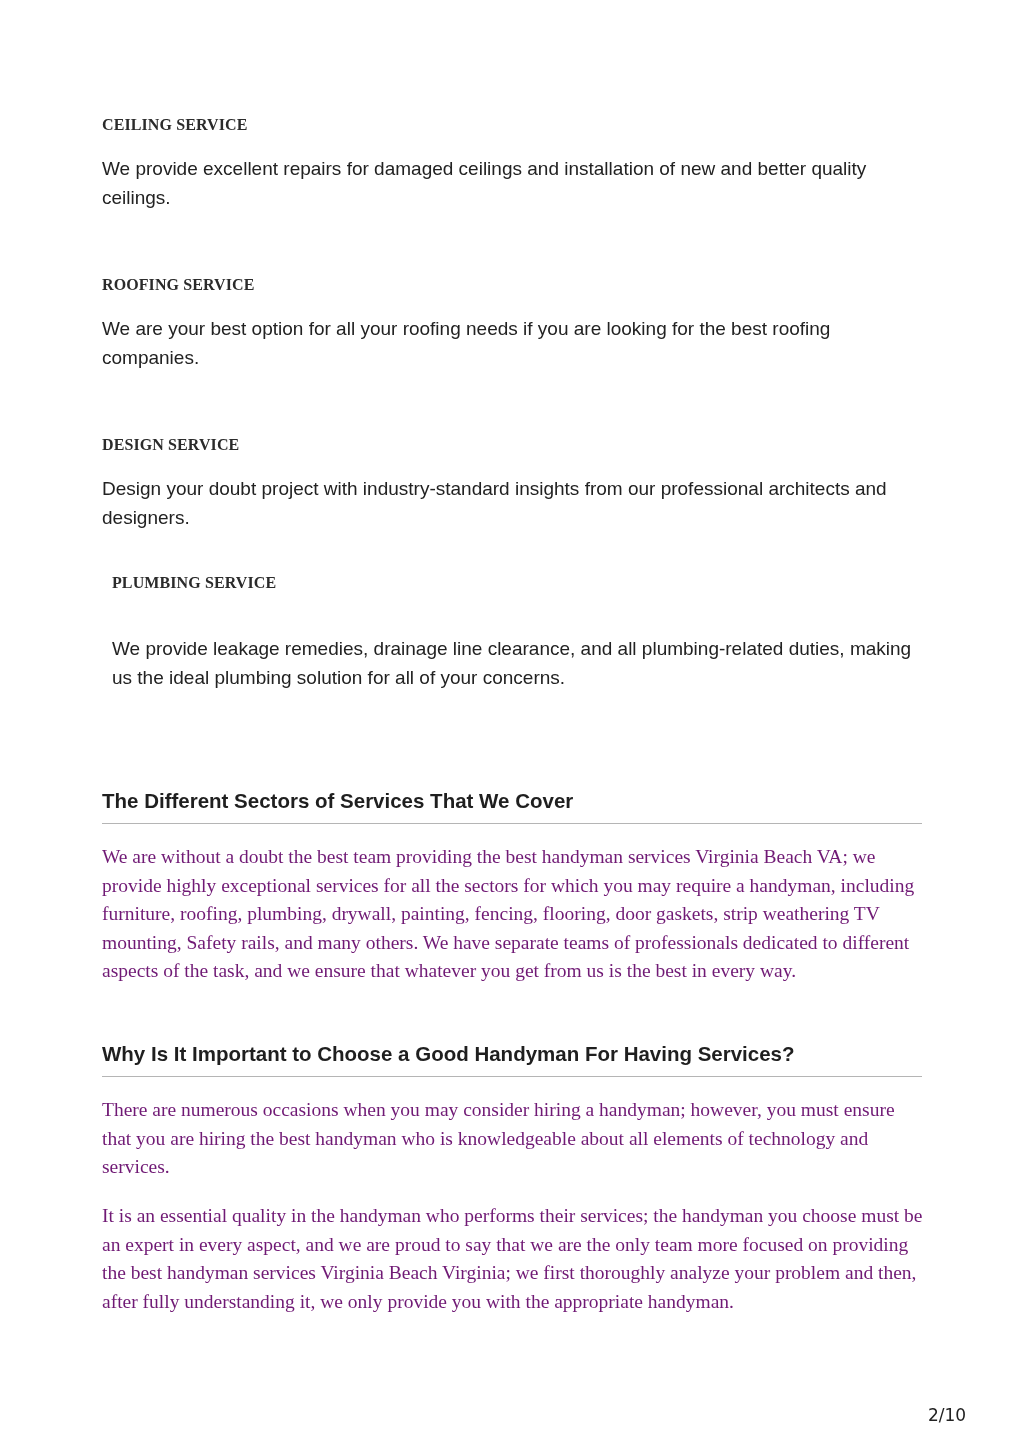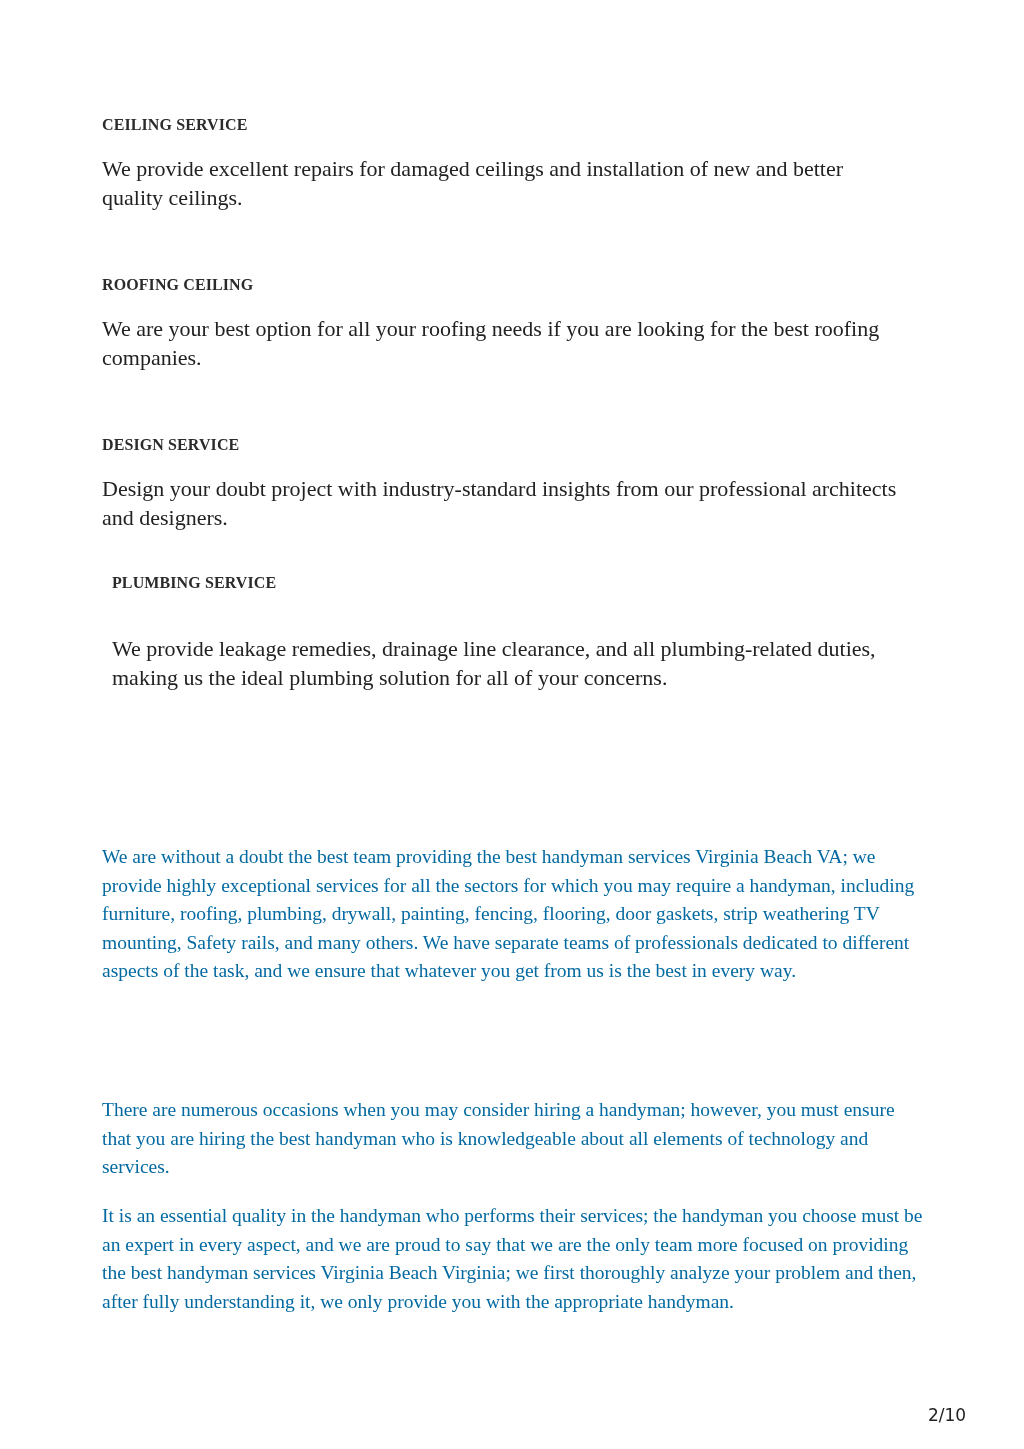--- a/index.html
+++ b/index.html
@@ -25,22 +25,22 @@
       font-family: "Liberation Serif", "DejaVu Serif", serif;
       font-size: 16px;
       letter-spacing: 0.1px;
       color: #2b2b2b;
       margin: 0;
       line-height: 20px;
       white-space: nowrap;
     }
     .svc-desc {
       position: absolute;
-      font-family: Liberation Serif, serif;
-      font-size: 22px;
+      font-family: Liberation Sans, sans-serif;
+      font-size: 19px;
       line-height: 28.5px;
       color: #222222;
       margin: 0;
     }
     .section-heading {
       position: absolute;
       left: 102px;
       width: 820px;
       font-family: "Liberation Sans", "DejaVu Sans", sans-serif;
       font-weight: bold;
@@ -52,21 +52,21 @@
       border-bottom: 1.5px solid #b5b5b5;
       white-space: nowrap;
     }
     .para {
       position: absolute;
       left: 102px;
       width: 825px;
       font-family: "Liberation Serif", "DejaVu Serif", serif;
       font-size: 19.5px;
       line-height: 28.5px;
-      color: #0369a1;
+      color: #701a75;
       margin: 0;
     }
     .page-number {
       position: absolute;
       left: 928px;
       top: 1405px;
       font-family: "DejaVu Sans", "Liberation Sans", sans-serif;
       font-size: 17px;
       color: #222222;
     }
@@ -75,34 +75,36 @@
 <body>
 
 <div class="page">
 
   <div>
     <h4 class="svc-title" style="left:102px; top:115px;">CEILING SERVICE</h4>
     <p class="svc-desc" style="left:102px; top:155px; width:800px;">We provide excellent repairs for damaged ceilings and installation of new and better quality ceilings.</p>
   </div>
 
   <div>
-    <h4 class="svc-title" style="left:102px; top:275px;">ROOFING CEILING</h4>
+    <h4 class="svc-title" style="left:102px; top:275px;">ROOFING SERVICE</h4>
     <p class="svc-desc" style="left:102px; top:315px; width:820px;">We are your best option for all your roofing needs if you are looking for the best roofing companies.</p>
   </div>
 
   <div>
     <h4 class="svc-title" style="left:102px; top:435px;">DESIGN SERVICE</h4>
     <p class="svc-desc" style="left:102px; top:475px; width:830px;">Design your doubt project with industry-standard insights from our professional architects and designers.</p>
   </div>
 
   <div>
     <h4 class="svc-title" style="left:112px; top:573px;">PLUMBING SERVICE</h4>
     <p class="svc-desc" style="left:112px; top:635px; width:810px;">We provide leakage remedies, drainage line clearance, and all plumbing-related duties, making us the ideal plumbing solution for all of your concerns.</p>
   </div>
 
+  <h2 class="section-heading" style="top:787px;">The Different Sectors of Services That We Cover</h2>
   <p class="para" style="top:843px;">We are without a doubt the best team providing the best handyman services Virginia Beach VA; we provide highly exceptional services for all the sectors for which you may require a handyman, including furniture, roofing, plumbing, drywall, painting, fencing, flooring, door gaskets, strip weathering TV mounting, Safety rails, and many others. We have separate teams of professionals dedicated to different aspects of the task, and we ensure that whatever you get from us is the best in every way.</p>
 
+  <h2 class="section-heading" style="top:1040px;">Why Is It Important to Choose a Good Handyman For Having Services?</h2>
   <p class="para" style="top:1096px;">There are numerous occasions when you may consider hiring a handyman; however, you must ensure that you are hiring the best handyman who is knowledgeable about all elements of technology and services.</p>
   <p class="para" style="top:1202px;">It is an essential quality in the handyman who performs their services; the handyman you choose must be an expert in every aspect, and we are proud to say that we are the only team more focused on providing the best handyman services Virginia Beach Virginia; we first thoroughly analyze your problem and then, after fully understanding it, we only provide you with the appropriate handyman.</p>
 
   <div class="page-number">2/10</div>
 
 </div>
 
 </body></html>

